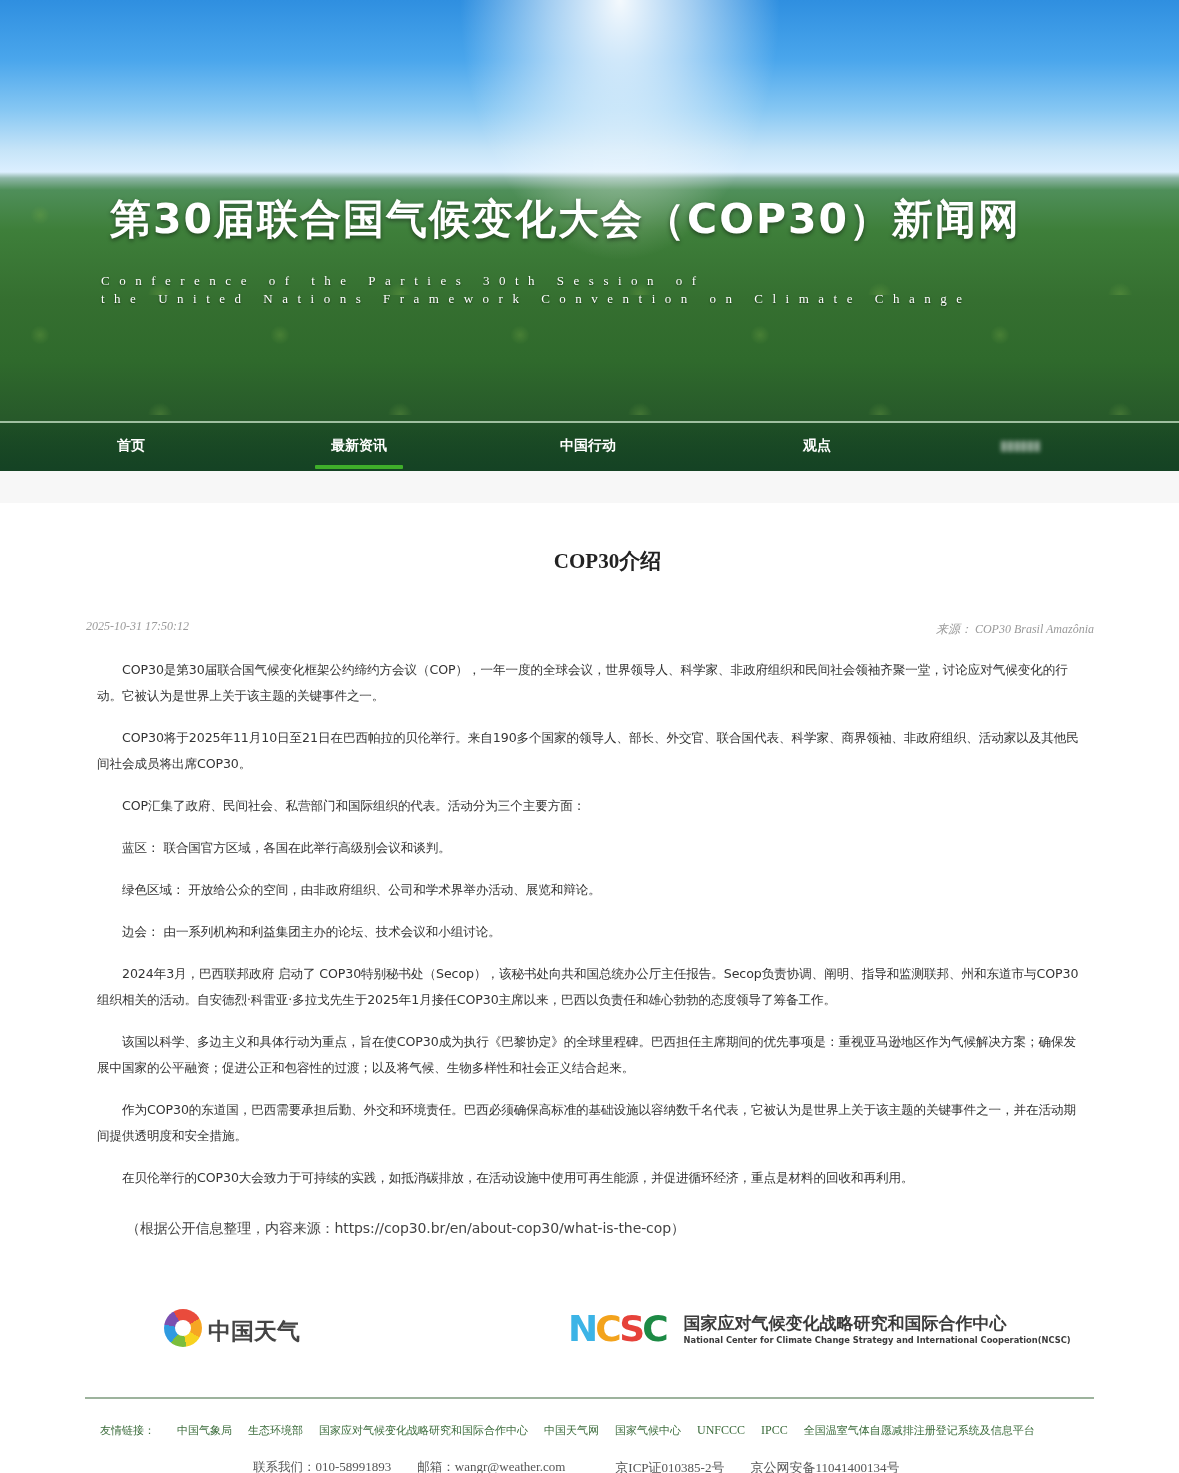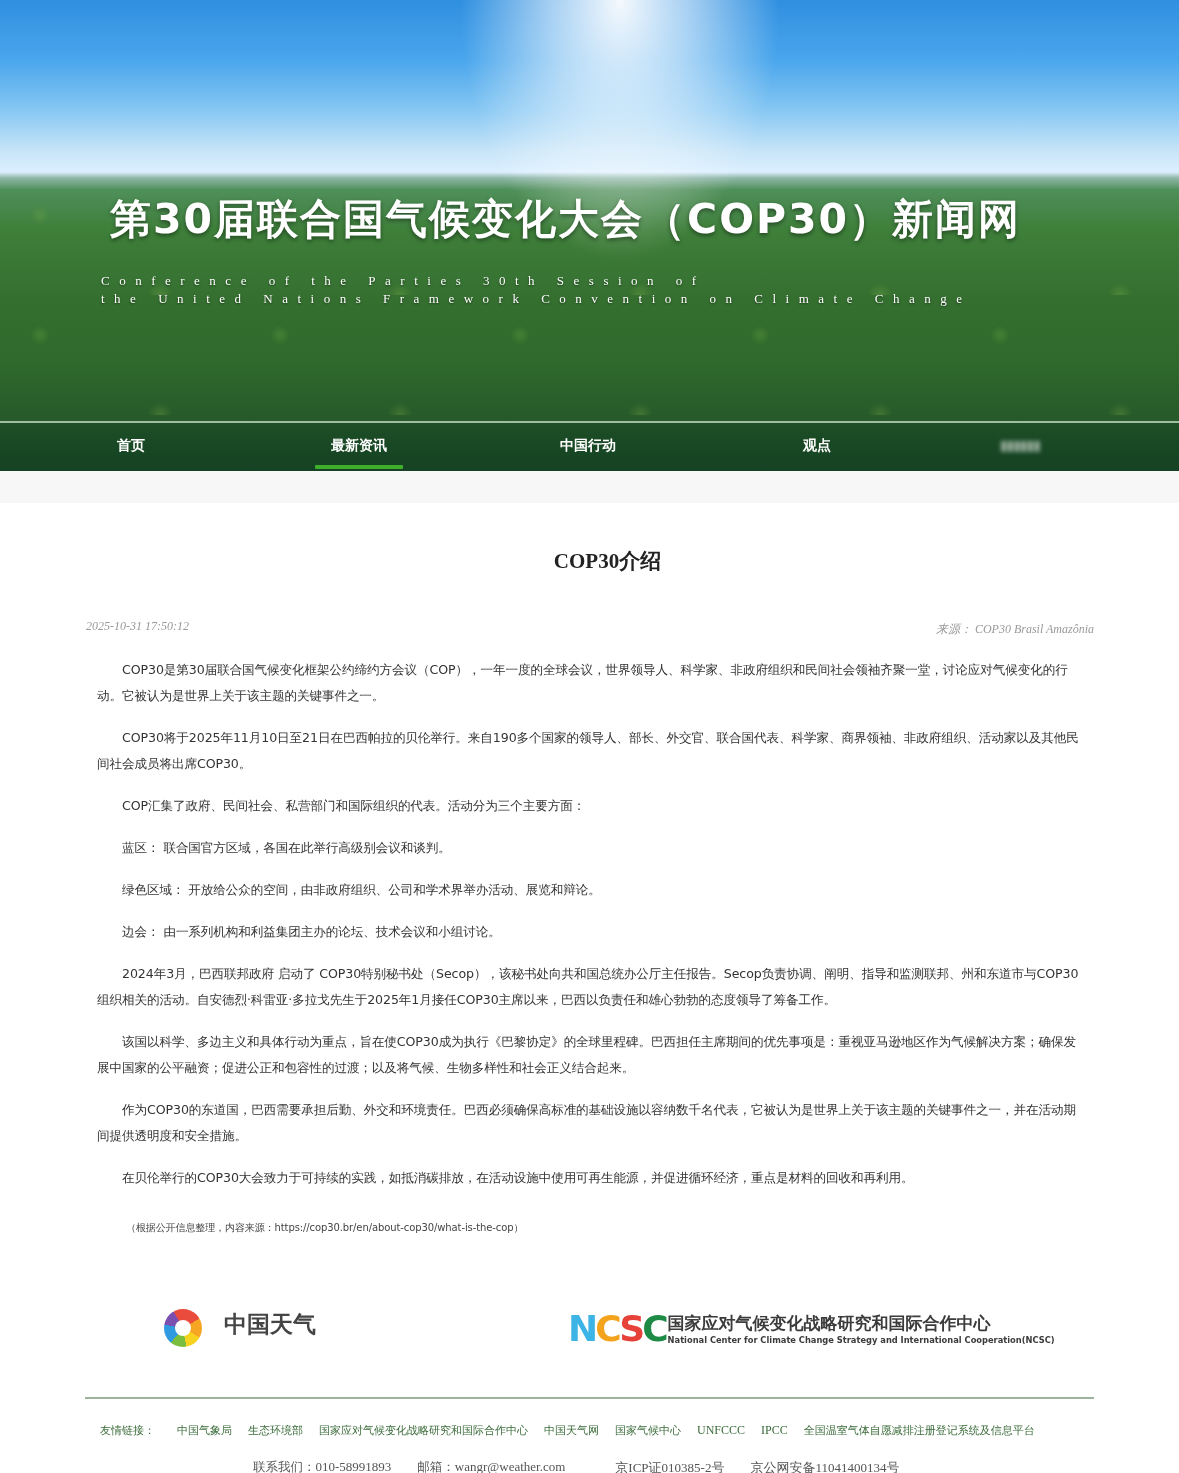--- a/index.html
+++ b/index.html
@@ -86,41 +86,41 @@
     }
     .meta .date { position: absolute; left: 1px; top: 0; }
     .meta .source { position: absolute; right: 0; top: 2px; }
     .body { margin: 18px 97px 0 97px; }
     .body p {
       font-family: "DejaVu Sans", "Liberation Sans", sans-serif;
       font-size: 12.6px; line-height: 26px; color: #333;
       text-indent: 25px; margin-bottom: 16px;
       letter-spacing: -0.1px;
     }
-    .body p.note { font-size: 10px; color: #444; margin-top: 24px; padding-left: 4px; }
+    .body p.note { font-size: 14px; color: #444; margin-top: 24px; padding-left: 4px; }
 
     
     .logos { position: relative; height: 140px; }
     .logo-weather {
-      position: absolute; left: 164px; top: 52px; display: flex; align-items: flex-start; gap: 22px;
+      position: absolute; left: 164px; top: 52px; display: flex; align-items: flex-end; gap: 6px;
     }
     .logo-weather .swirl {
       width: 38px; height: 38px; border-radius: 50%;
       background: conic-gradient(#e94b3c 0 60deg, #f6a623 60deg 120deg, #f7d21f 120deg 170deg, #7bbd3c 170deg 220deg, #2f9ae0 220deg 280deg, #7b4fb0 280deg 330deg, #e94b3c 330deg 360deg);
       position: relative;
     }
     .logo-weather .swirl::after {
       content: ""; position: absolute; left: 11px; top: 11px; width: 16px; height: 16px;
       border-radius: 50%; background: #fff;
     }
     .logo-weather .name {
       font-family: "DejaVu Sans", sans-serif; font-size: 23px; font-weight: bold; color: #444;
     }
     .logo-ncsc {
-      position: absolute; left: 568px; top: 52px; display: flex; align-items: center; gap: 2px;
+      position: absolute; left: 568px; top: 52px; display: flex; align-items: center; gap: 18px;
     }
     .ncsc-mark { font-family: "DejaVu Sans", sans-serif; font-weight: bold; font-size: 36px; letter-spacing: -3px; line-height: 40px; }
     .ncsc-mark .n { color: #3cb4e6; }
     .ncsc-mark .c1 { color: #f3a31c; }
     .ncsc-mark .s { color: #e6423a; }
     .ncsc-mark .c2 { color: #1d8a45; }
     .ncsc-text .cn { font-family: "DejaVu Sans", sans-serif; font-weight: bold; font-size: 17px; color: #3b3b3b; line-height: 22px; }
     .ncsc-text .en { font-family: "DejaVu Sans", sans-serif; font-weight: bold; font-size: 8.3px; color: #3b3b3b; line-height: 12px; }
 
     .footer-rule { margin: 0 85px; height: 2px; background: #9db39d; }

